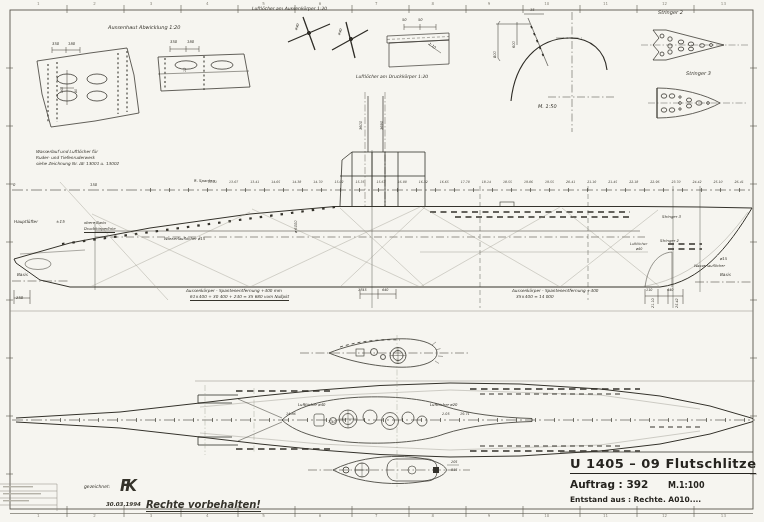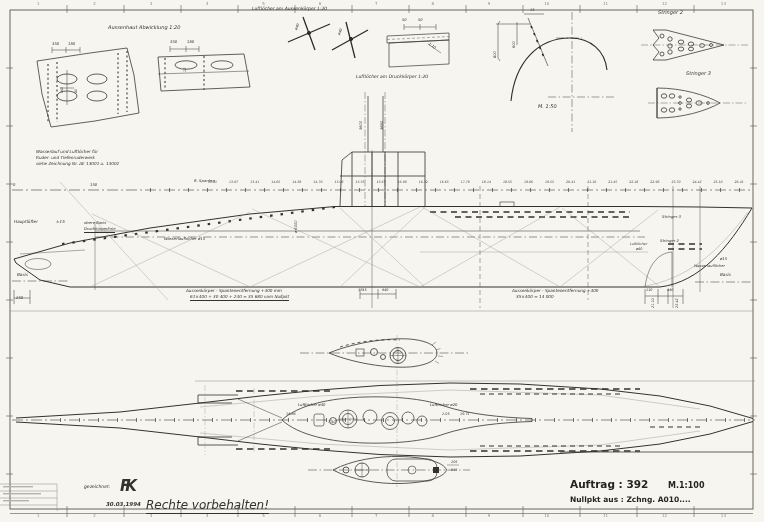--- a/index.html
+++ b/index.html
@@ -18,21 +18,21 @@
   .rulerrow{position:absolute;left:10px;width:743px;display:flex;justify-content:space-around;
             font-size:4px;color:#8b887e;}
   .tb{position:absolute;color:#26241f;font-family:"DejaVu Sans",sans-serif;white-space:nowrap;}
   .tb-title{font-size:13px;font-weight:700;letter-spacing:0.5px;border-bottom:1.6px solid #26241f;padding-bottom:2px;}
   .tb-auftrag{font-size:10.5px;font-weight:700;}
   .tb-scale{font-size:8px;font-weight:700;}
   .tb-origin{font-size:7.5px;font-weight:700;}
   .sig-gez{font-size:4.5px;font-style:italic;}
   .sig-mono{font-size:15px;font-weight:800;letter-spacing:-5px;font-style:italic;}
   .sig-date{font-size:5.5px;font-weight:700;font-style:italic;}
-  .sig-rights{font-size:12px;font-weight:400;font-style:italic;border-bottom:0.8px solid #35332b;}
+  .sig-rights{font-size:10px;font-weight:700;font-style:italic;border-bottom:0.8px solid #35332b;}
 </style>
 </head>
 <body>
 
 <div class="sheet">
 
 <svg width="764" height="522" viewBox="0 0 764 522">
 
   <g stroke="#5a574d" fill="none">
     <rect x="10" y="10" width="743" height="499" stroke-width="0.9"></rect>
@@ -314,23 +314,24 @@
 
 <div class="lbl fs38" style="left:298px;top:403px">Luftlöcher ø40</div>
 <div class="lbl fs38" style="left:430px;top:403px">Luftlöcher ø20</div>
 <div class="lbl fs34" style="left:286px;top:413px">14.86</div>
 <div class="lbl fs34" style="left:328px;top:421px">7.40</div>
 <div class="lbl fs34" style="left:442px;top:413px">2.05</div>
 <div class="lbl fs34" style="left:460px;top:413px">19.71</div>
 <div class="lbl fs34" style="left:451px;top:461px">205</div>
 <div class="lbl fs34" style="left:451px;top:469px">015</div>
 
+<div class="tb tb-title" style="left:570px;top:456px">U 1405 – 09  Flutschlitze</div>
 <div class="tb tb-auftrag" style="left:570px;top:478px">Auftrag : 392</div>
 <div class="tb tb-scale" style="left:668px;top:481px">M.1:100</div>
-<div class="tb tb-origin" style="left:570px;top:495px">Nullpkt aus : Zchng. A010....</div>
+<div class="tb tb-origin" style="left:570px;top:495px">Entstand aus : Rechte. A010....</div>
 
 <div class="lbl sig-gez" style="left:84px;top:484px">gezeichnet:</div>
 <div class="lbl sig-mono" style="left:120px;top:478px">FK</div>
 <div class="lbl sig-date" style="left:106px;top:501px">30.03.1994</div>
 <div class="lbl sig-rights" style="left:146px;top:499px">Rechte vorbehalten!</div>
 
 <div class="rulerrow" style="top:1px">
       <span>1</span>
       <span>2</span>
       <span>3</span>

